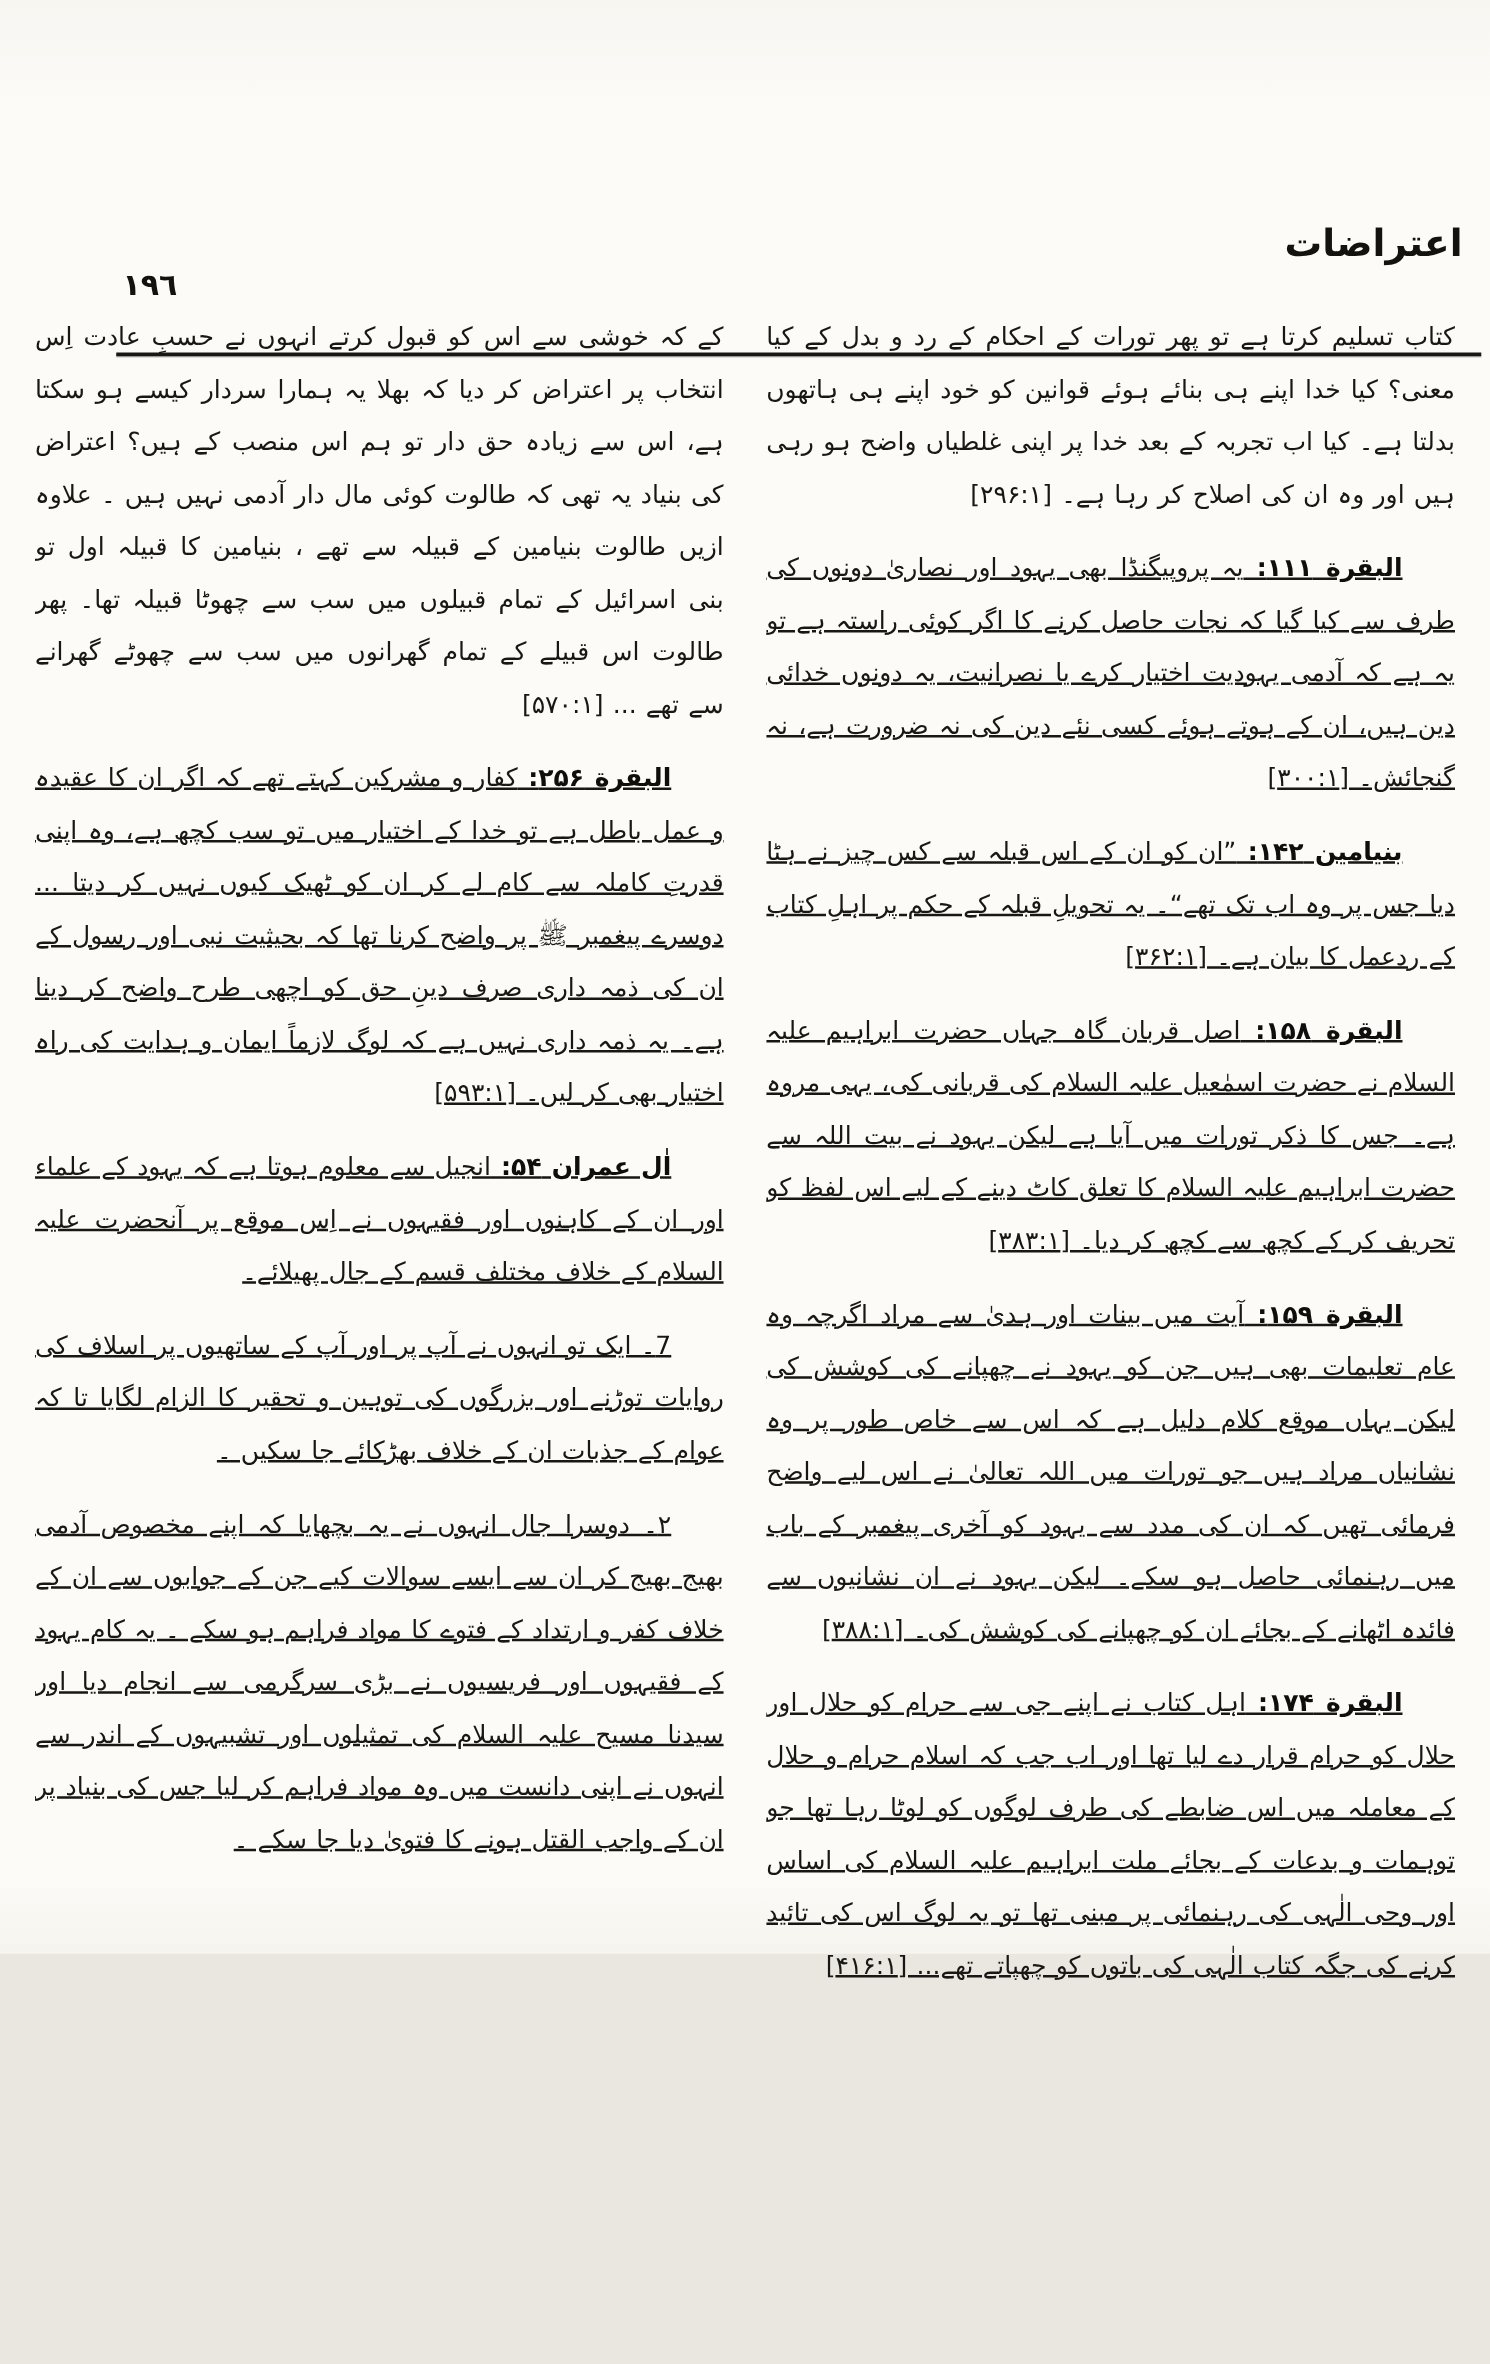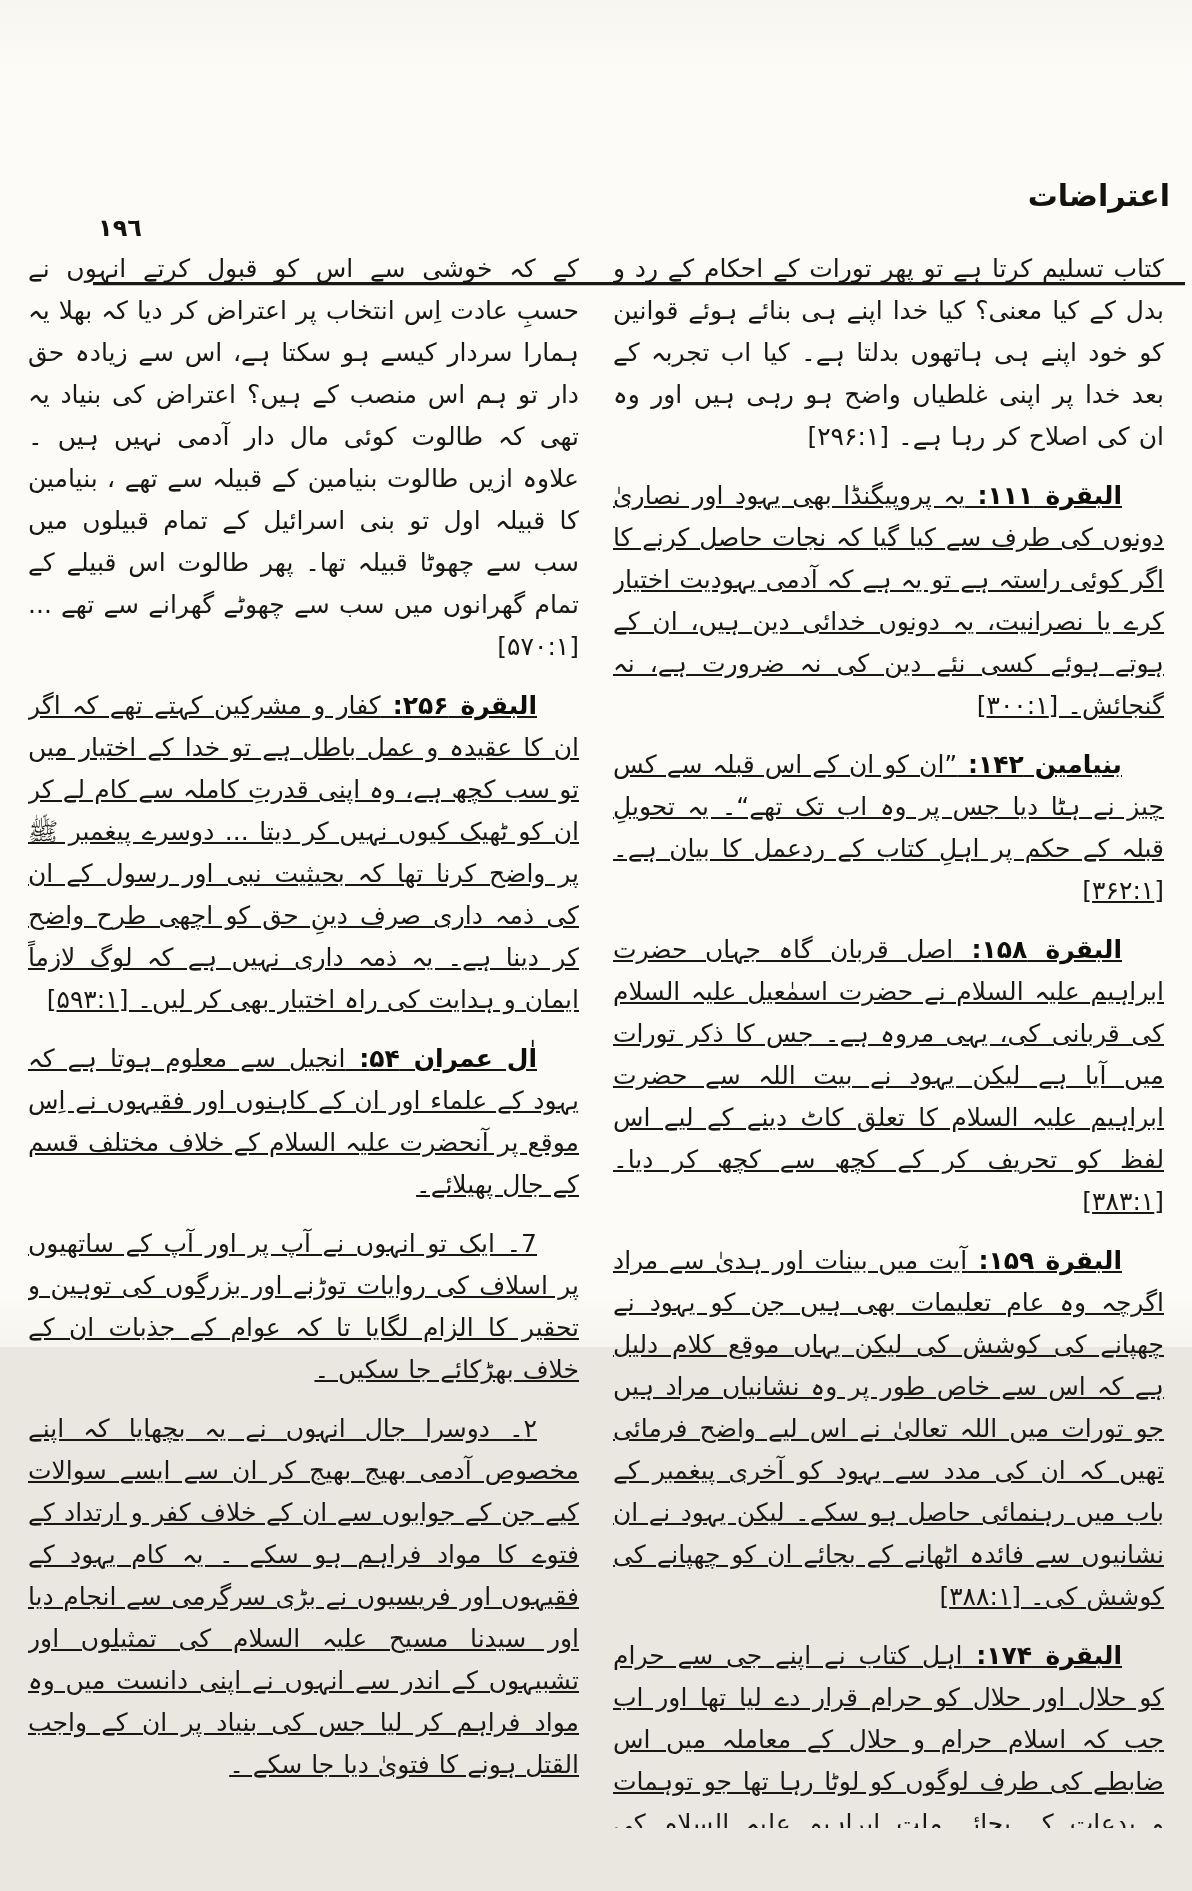--- a/index.html
+++ b/index.html
@@ -6,21 +6,21 @@
     margin: 0;
     padding: 0;
     width: 1192px;
     height: 1891px;
     overflow: hidden;
     background: #e9e7e0;
   }
   .page {
     position: relative;
     width: 1192px;
-    height: 1347px;
+    height: 1563px;
     background: linear-gradient(180deg, #f7f6f1 0%, #fcfbf7 6%, #fcfbf7 96%, #f5f4ee 100%);
     font-family: "DejaVu Sans", sans-serif;
     color: #181715;
     direction: rtl;
   }
   .page-title {
     position: absolute;
     top: 178px;
     right: 22px;
     font-size: 30px;
@@ -57,21 +57,21 @@
     overflow: hidden;
   }
   .column {
     width: 551px;
     flex: 0 0 551px;
     text-align: justify;
     overflow: hidden;
   }
   .para {
     margin: 0 0 17px 0;
-    font-size: 25px;
+    font-size: 20px;
     line-height: 42px;
     word-spacing: 1px;
   }
   .para.indent {
     text-indent: 42px;
     text-decoration: underline;
   }
   .verse-heading {
     font-weight: bold;
     color: #0f0e0c;

